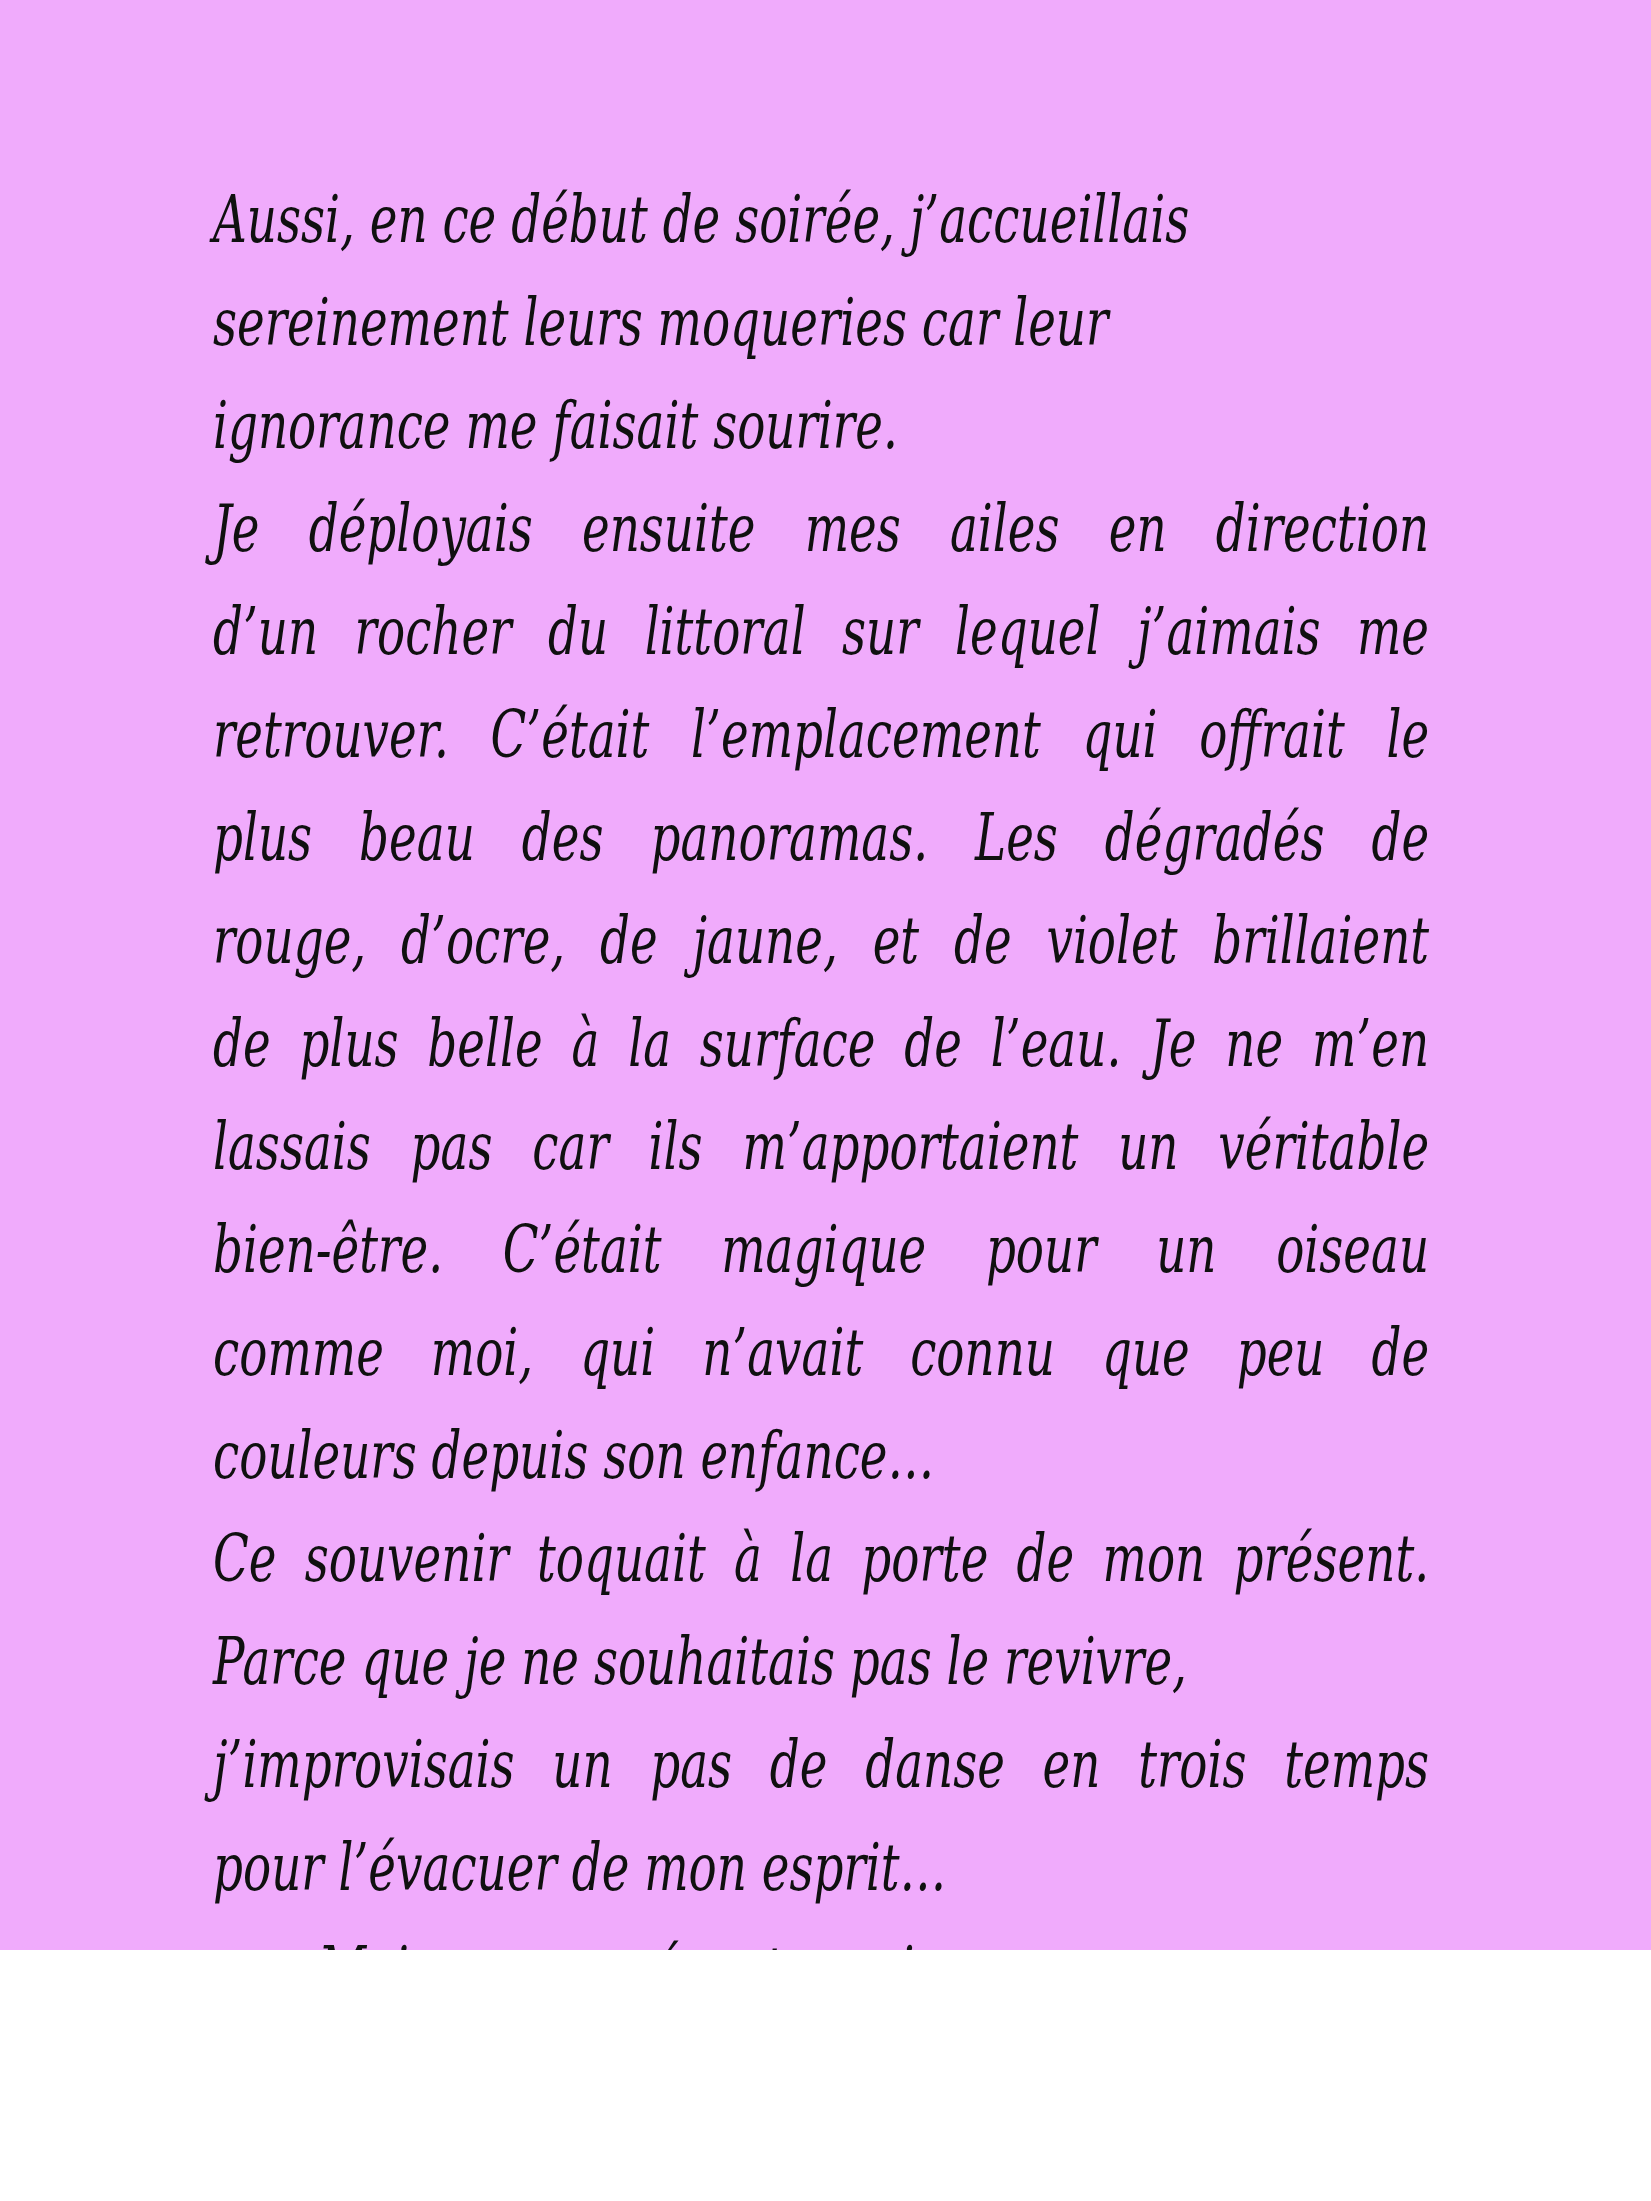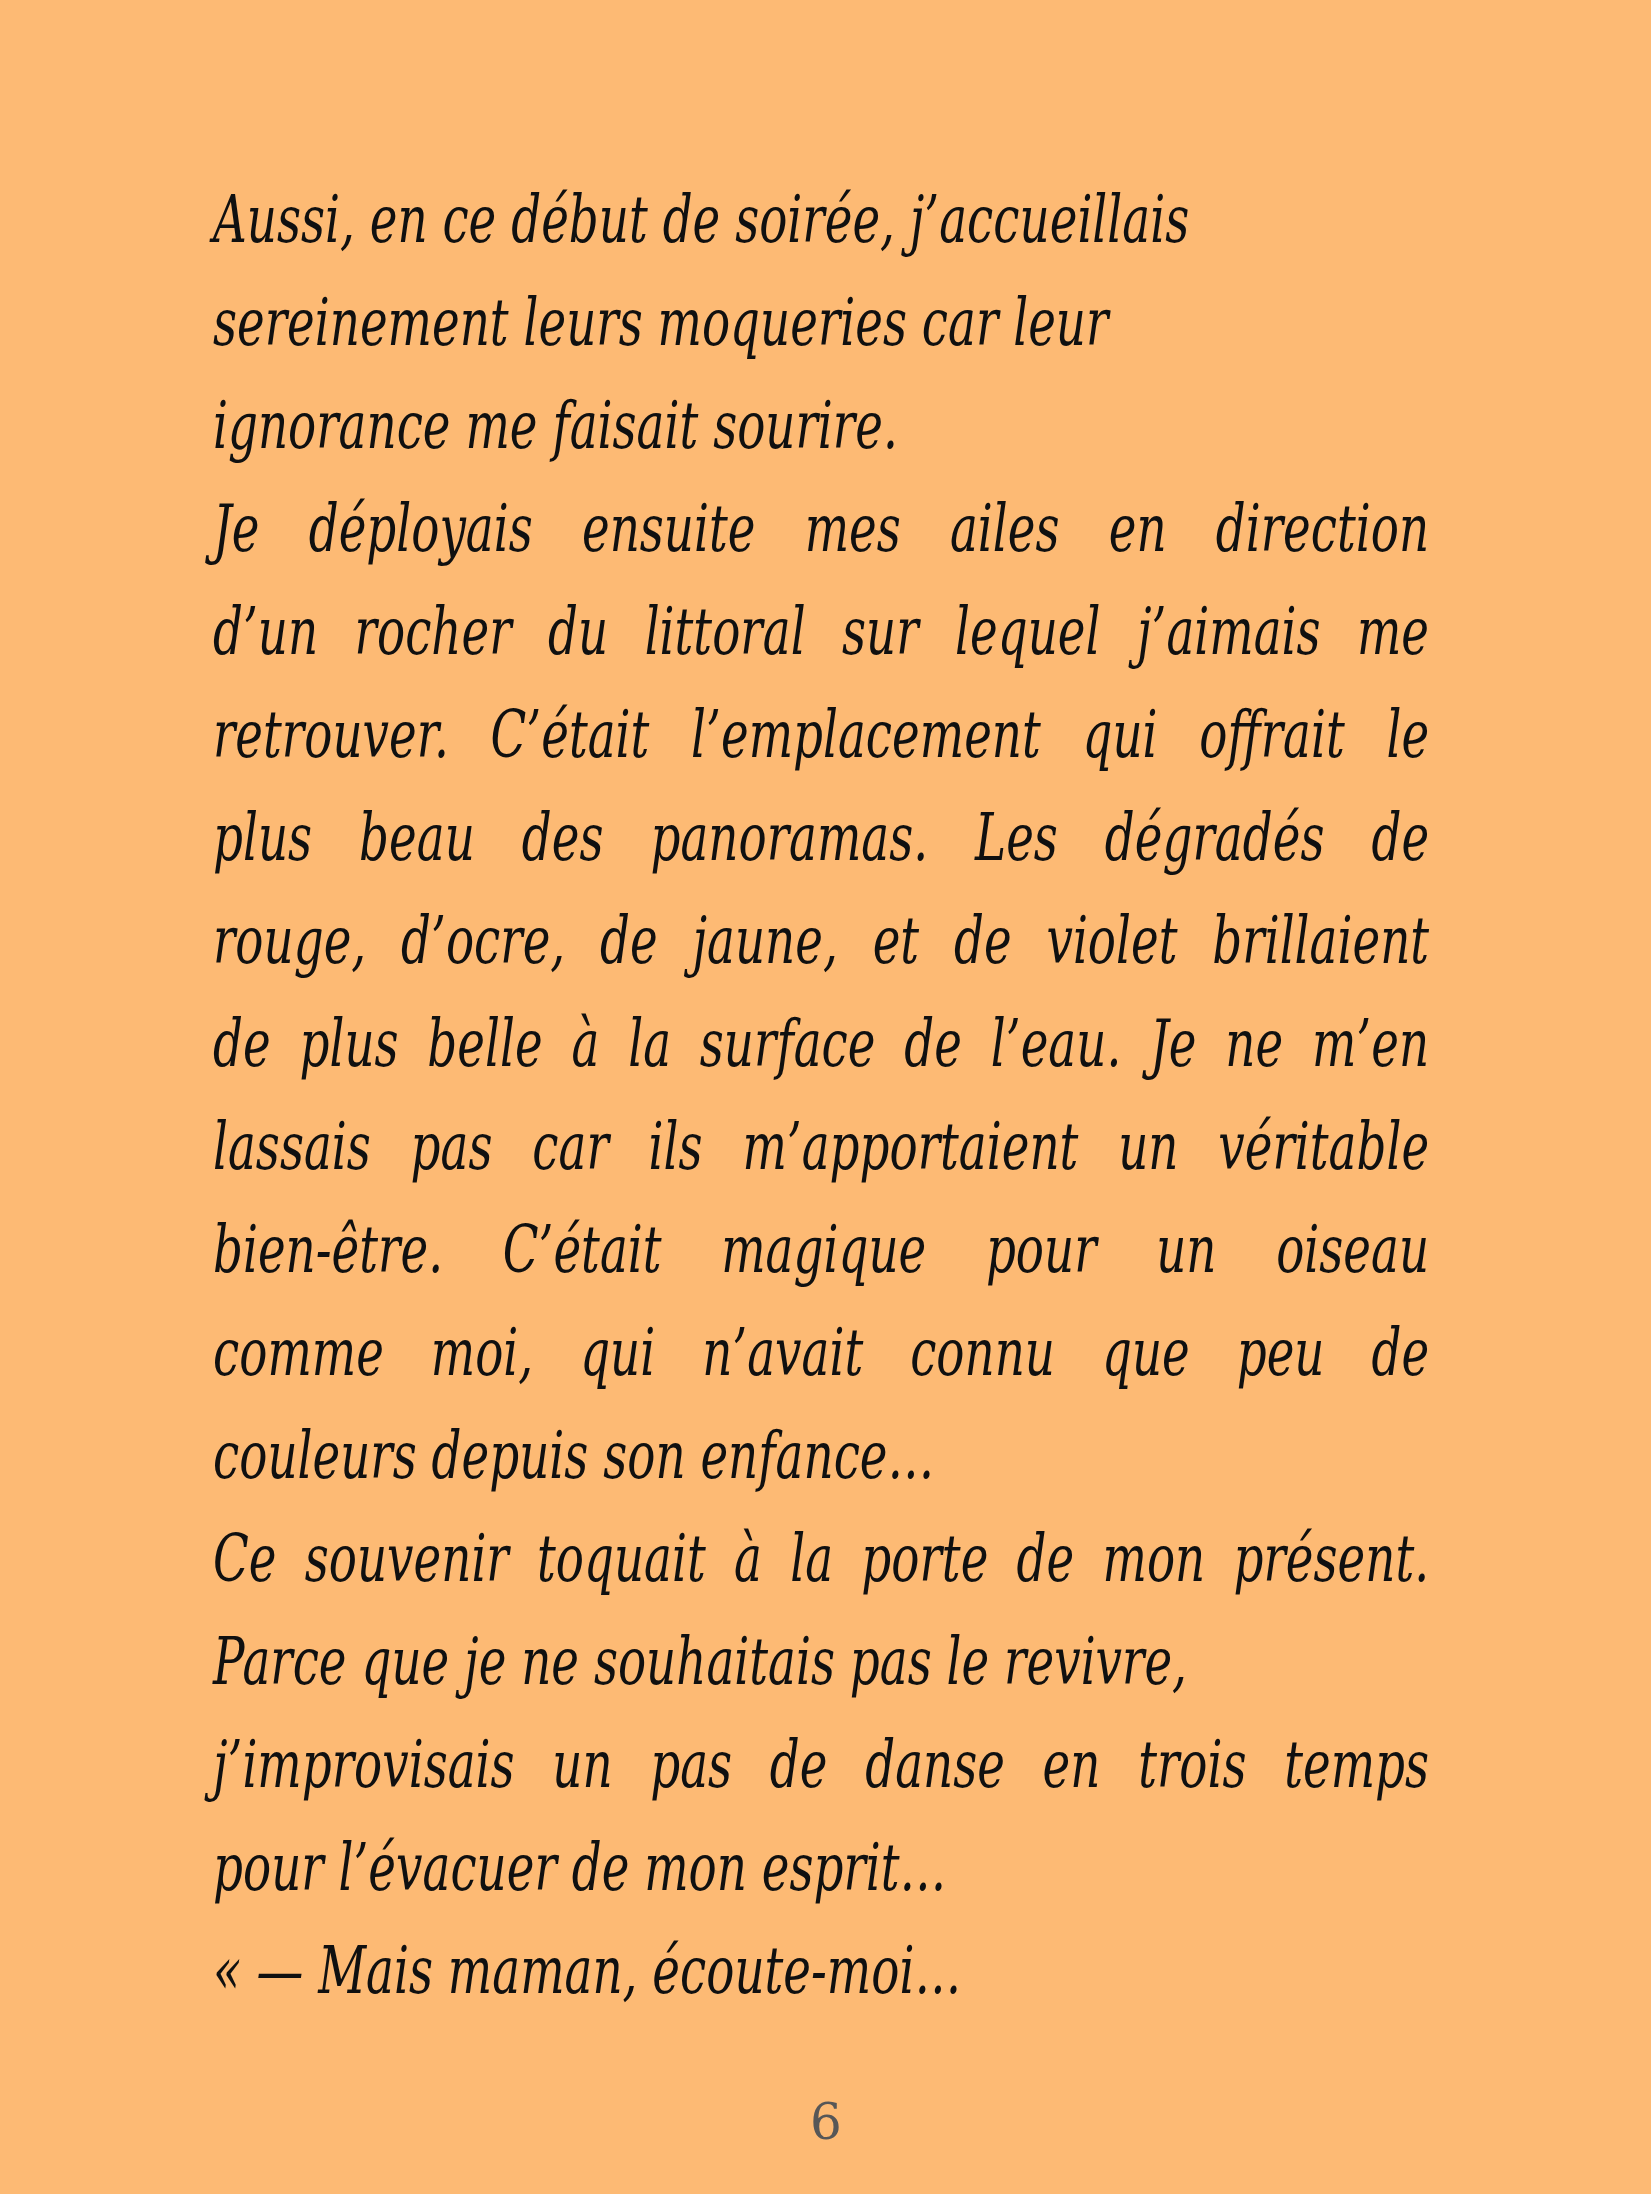--- a/index.html
+++ b/index.html
@@ -3,22 +3,22 @@
 <meta charset="utf-8">
 <style>
   html, body {
     margin: 0;
     padding: 0;
     background: #ffffff;
   }
   .page {
     position: relative;
     width: 1652px;
-    height: 2194px;
-    background: #fdba74;
+    height: 1950px;
+    background: #f0abfc;
     overflow: hidden;
     font-family: "DejaVu Serif", serif;
   }
   .text-block {
     position: absolute;
     left: 213px;
     top: 168px;
     width: 1689px;               
     transform: scaleX(0.72);     
     transform-origin: 0 0;

